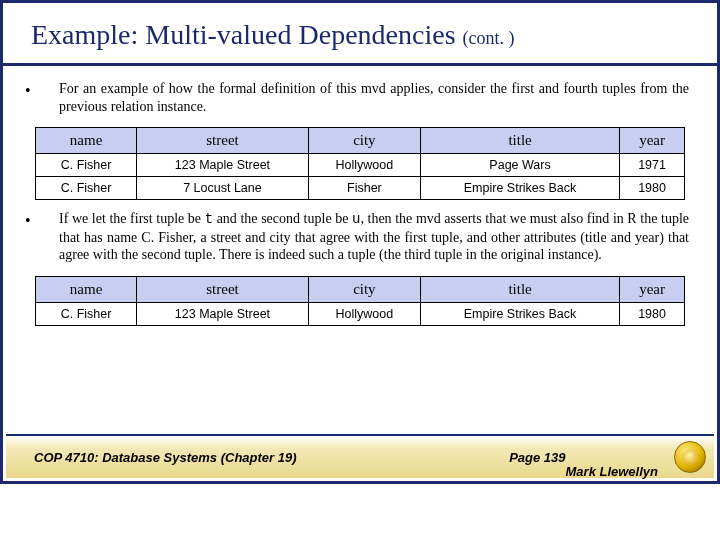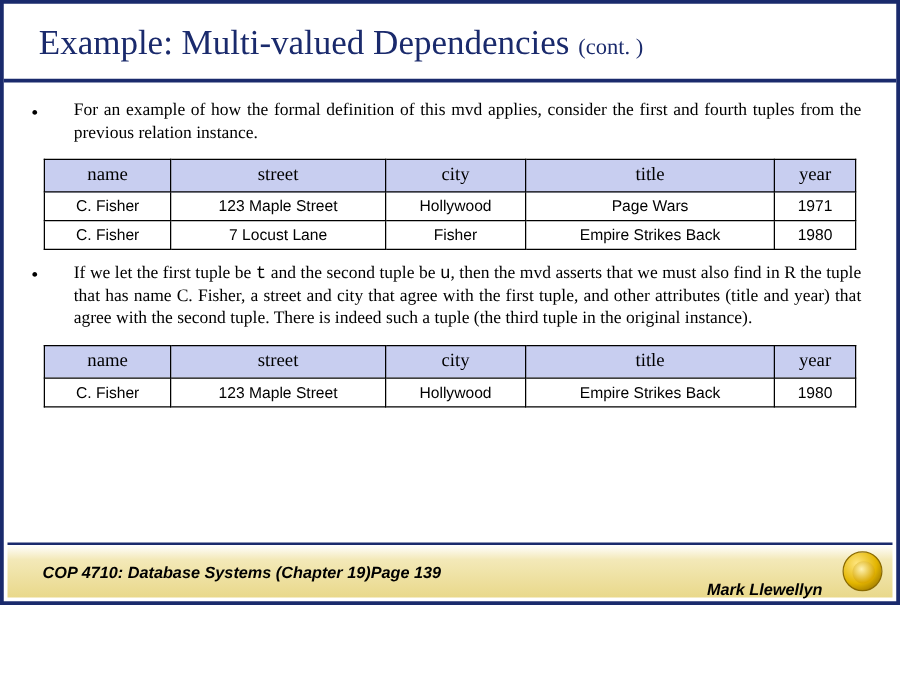--- a/index.html
+++ b/index.html
@@ -80,21 +80,21 @@
     padding: 0 10px;
   }
   .footer .ftext {
     font-family: Arial, sans-serif;
     font-size: 13px;
     font-weight: bold;
     font-style: italic;
     color: #000;
   }
   .footer .left { flex: 0 0 auto; padding-left: 18px; }
-  .footer .center { flex: 1; text-align: left; }
+  .footer .center { flex: 1; text-align: right; }
   .footer .right { flex: 0 0 auto; padding-right: 46px; margin-top: 28px; }
   .logo {
     position: absolute;
     right: 8px; bottom: 5px;
     width: 32px; height: 32px;
     border-radius: 50%;
     background: radial-gradient(circle at 35% 30%, #ffe680 0%, #e3b500 55%, #7a5a00 100%);
     border: 1px solid #8a6a00;
   }
   .logo::after{

